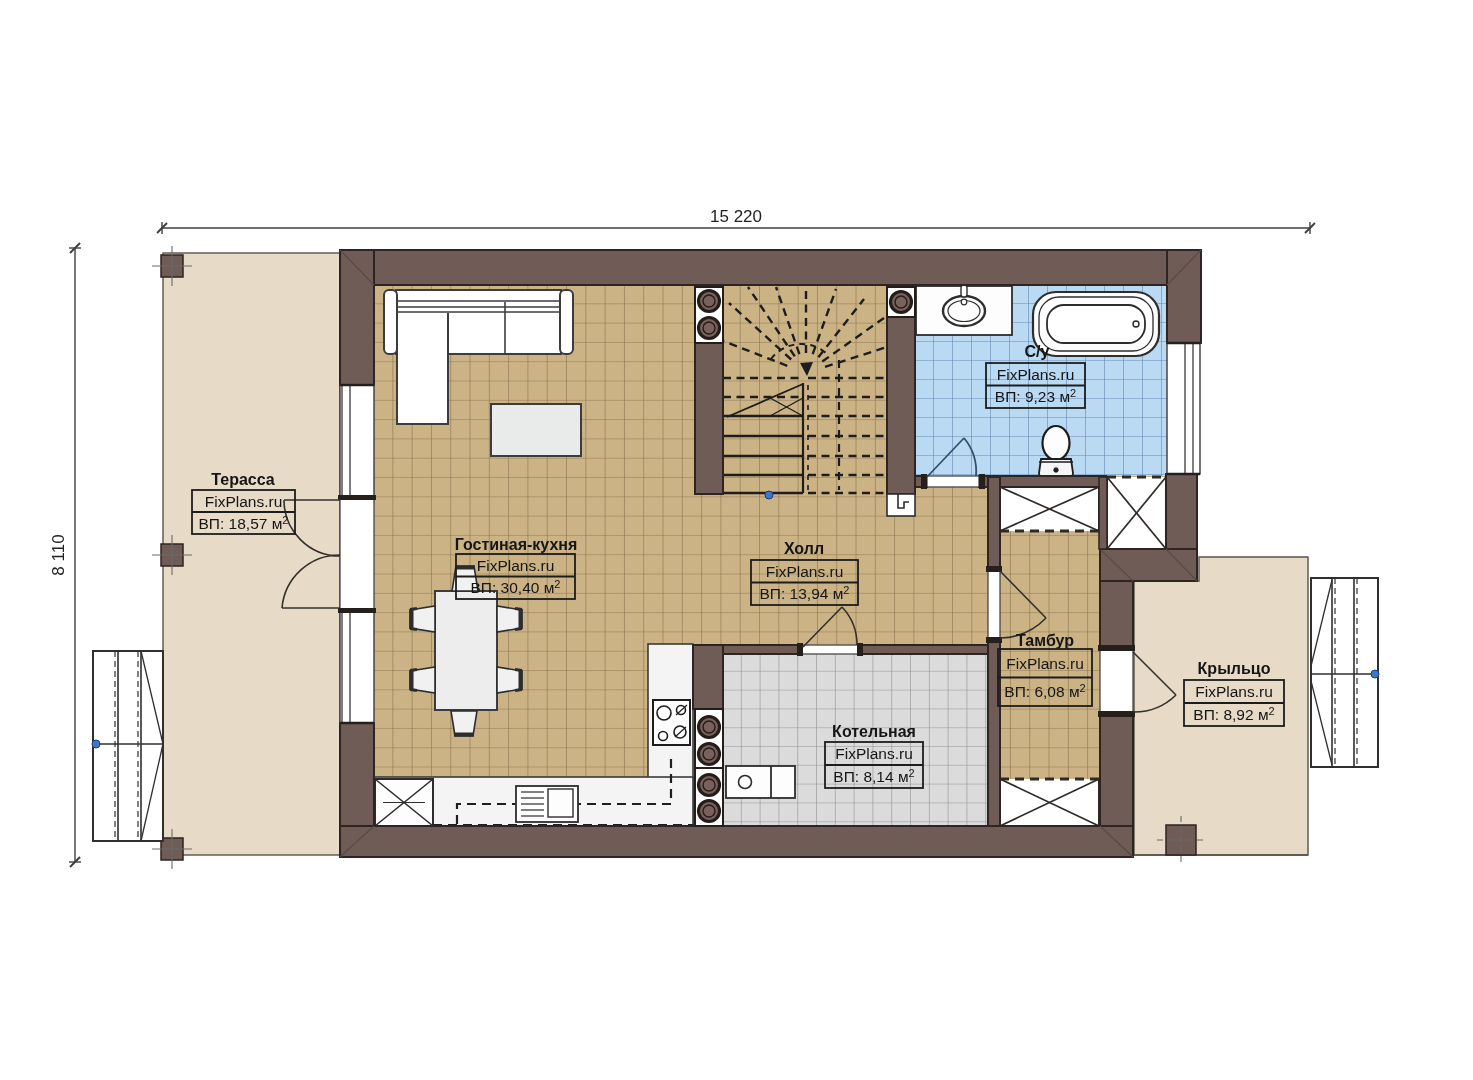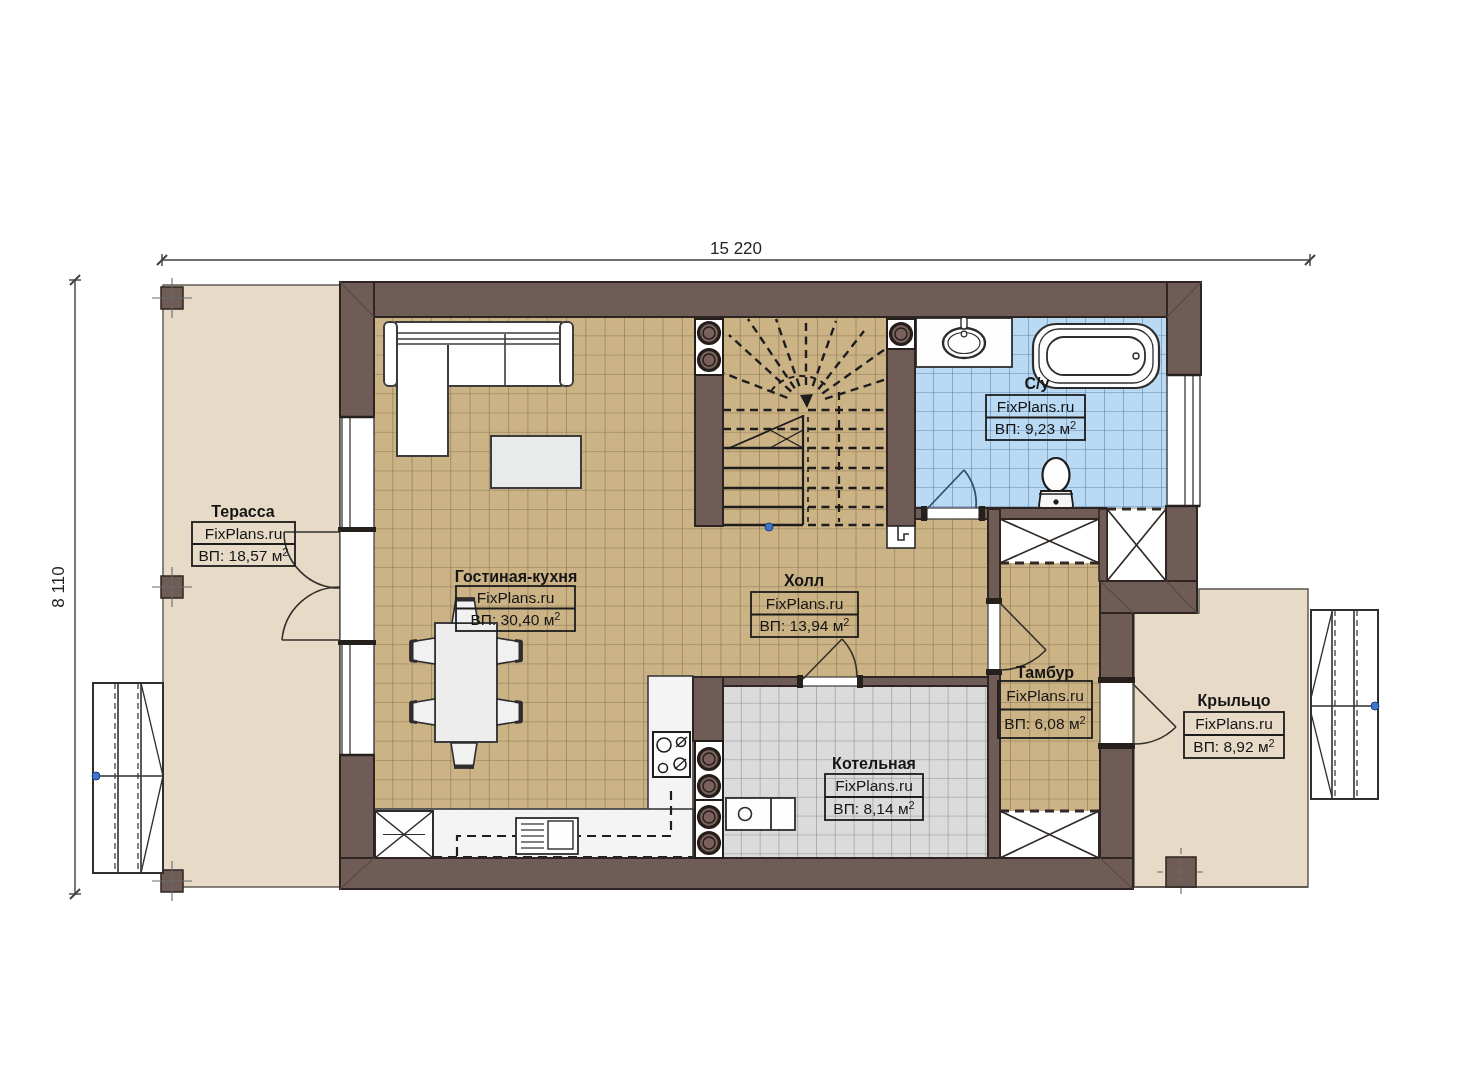--- a/index.html
+++ b/index.html
@@ -1,16 +1,16 @@
 <!DOCTYPE html>
 <html><head><meta charset="utf-8">
 <style>
 html,body{margin:0;padding:0;background:#fff;}
 #page{position:relative;width:1473px;height:1044px;background:#fff;overflow:hidden;
-font-family:"Liberation Sans",sans-serif;margin-top:32px;}
+font-family:"Liberation Sans",sans-serif;}
 svg{position:absolute;top:0;left:0;}
 </style></head><body>
 <div id="page">
 <svg width="1473" height="1080" viewBox="0 0 1473 1080">
 <defs>
 <pattern id="tan" width="19.3" height="19.3" patternUnits="userSpaceOnUse" x="374" y="285">
   <rect width="19.3" height="19.3" fill="#ccb386"></rect>
   <path d="M19.3 0 V19.3 H0" fill="none" stroke="#8a7550" stroke-width="1.2"></path>
 </pattern>
 <pattern id="blue" width="19" height="19" patternUnits="userSpaceOnUse" x="915" y="285">

